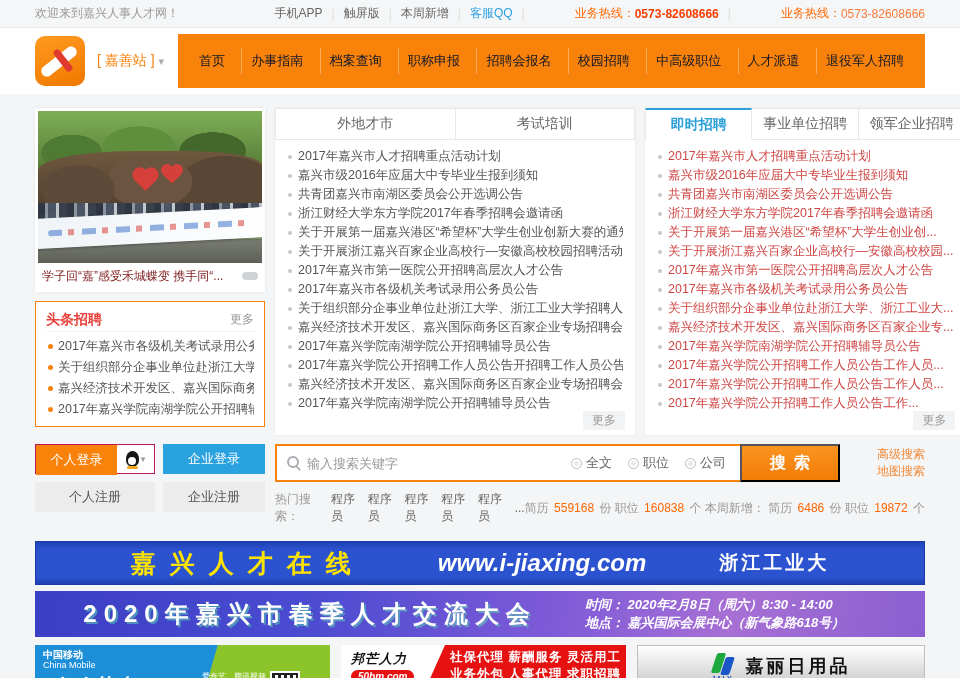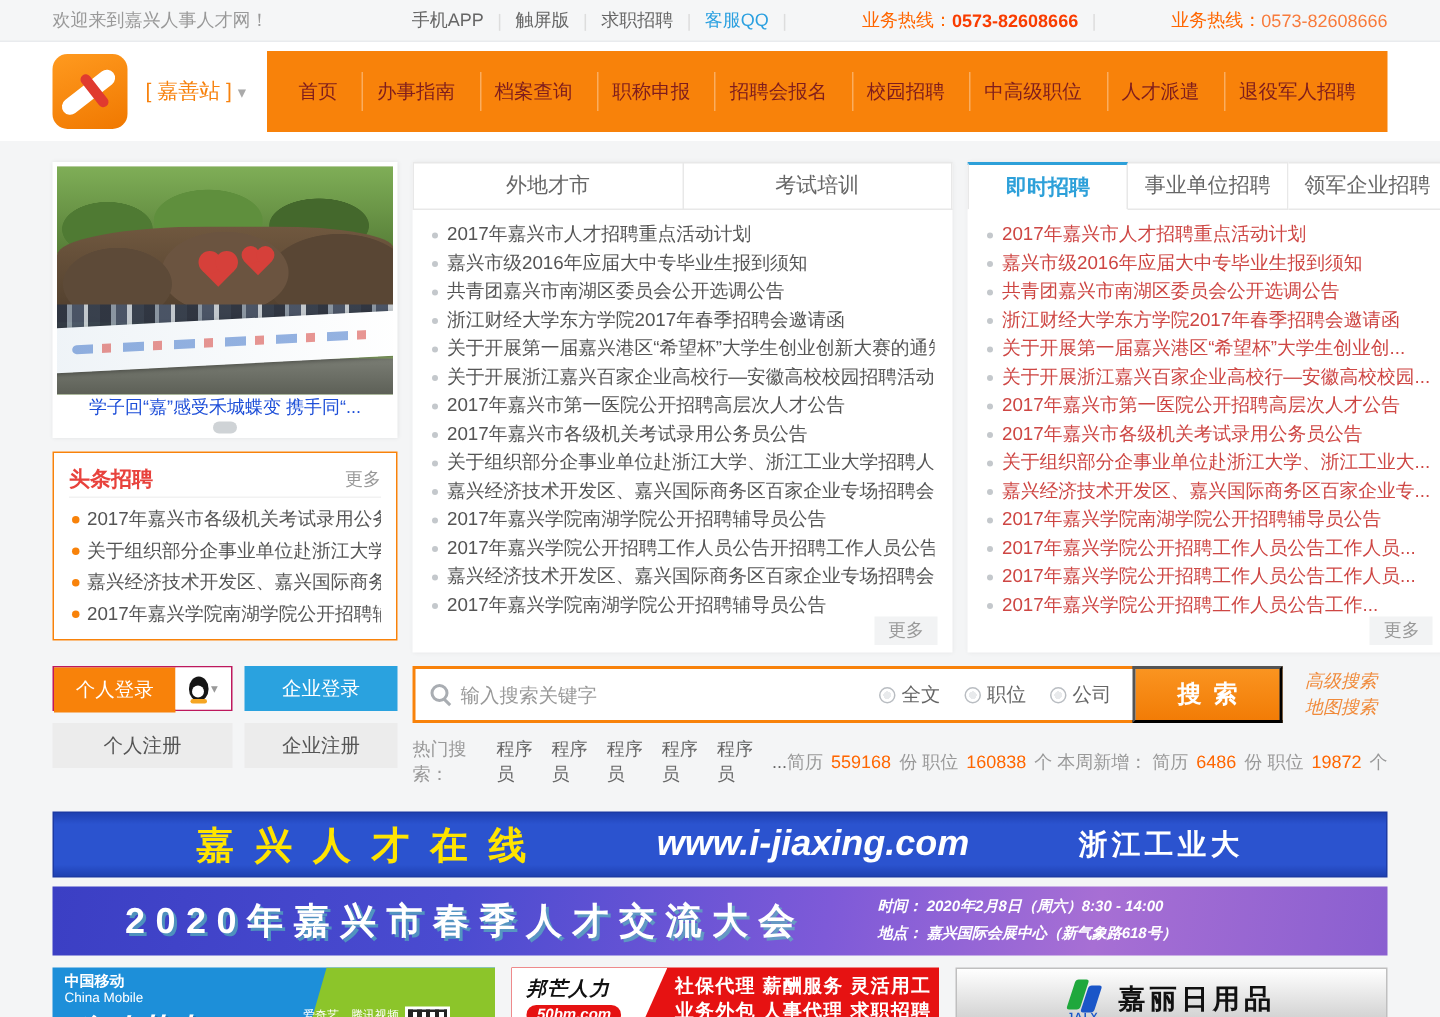--- a/index.html
+++ b/index.html
@@ -23,21 +23,21 @@
   .header .inner { display:flex; align-items:center; height:100%; }
   .logo-mark { width:50px; height:50px; background:linear-gradient(160deg,#ff9a1f,#f07800); border-radius:10px; position:relative; overflow:hidden; flex:none; cursor:pointer; }
   .logo-mark::before { content:""; position:absolute; width:42px; height:11px; background:#fff; border-radius:12px; transform:rotate(-38deg); left:3px; top:20px; }
   .logo-mark::after { content:""; position:absolute; width:26px; height:7px; background:#e03a2f; border-radius:8px; transform:rotate(52deg); left:15px; top:21px; }
   .logo-text { margin-left:10px; }
   .site-name { font-size:23px; font-weight:bold; color:#f7820e; letter-spacing:2px; line-height:26px; }
   .site-url { font-size:11px; font-weight:bold; color:#f7820e; font-style:italic; letter-spacing:1px; }
   .station { margin-left:12px; font-size:14px; color:#f7820e; cursor:pointer; white-space:nowrap; }
   .station .chev { color:#aaa; font-size:11px; }
   .mainnav { margin-left:14px; flex:1; background:#f8820a; height:54px; display:flex; align-items:center; justify-content:space-between; padding:0 12px; }
-  .mainnav .navitem { color:#7f1d1d; font-size:13px; padding:4px 9px; white-space:nowrap; cursor:pointer; }
+  .mainnav .navitem { color:#0f172a; font-size:13px; padding:4px 9px; white-space:nowrap; cursor:pointer; }
   .mainnav .navitem + .navitem { border-left:1px solid rgba(255,255,255,.35); }
 
   
   .main-row { display:flex; gap:10px; margin-top:14px; align-items:flex-start; }
   .col-left { width:230px; flex:none; }
   .col-mid { width:360px; flex:none; }
   .col-right { flex:1; }
 
   
   .carousel-card { background:#fff; padding:3px; box-shadow:0 0 3px rgba(0,0,0,.08); }
@@ -61,21 +61,21 @@
   .heart.h1 { left:100px; top:62px; } .heart.h2 { left:128px; top:58px; width:12px; height:12px; }
   .heart.h2::before,.heart.h2::after{ width:12px;height:12px; } .heart.h2::before{left:-7px;} .heart.h2::after{top:-7px;}
   .photo-crowd { position:absolute; left:0; right:0; top:92px; height:34px; z-index:4; opacity:.95;
     background:repeating-linear-gradient(90deg,#2e3542 0 7px,#8d99a6 7px 10px,#4a5568 10px 18px,#c7ced4 18px 21px,#37404e 21px 29px); }
   .photo-bannerband { position:absolute; left:-8px; right:-8px; top:102px; height:30px; z-index:5;
     background:linear-gradient(90deg,#eef3f7,#ffffff); transform:rotate(-3deg); box-shadow:0 1px 3px rgba(0,0,0,.35); }
   .photo-bannerband::before { content:""; position:absolute; left:18px; right:18px; top:12px; height:6px; border-radius:3px; opacity:.55;
     background:repeating-linear-gradient(90deg,#3f74c9 0 14px,transparent 14px 20px,#d6403a 20px 26px,transparent 26px 34px); }
   .photo-ground { position:absolute; bottom:0; left:0; right:0; height:24px; z-index:2;
     background:linear-gradient(180deg,#7a7d74,#5d6057); }
-  .carousel-caption { height:26px; display:flex; align-items:center; font-size:12px; color:#1d4ed8; padding:0 4px;flex-direction:column; }
+  .carousel-caption { height:26px; display:flex; align-items:center; font-size:12px; color:#7f1d1d; padding:0 4px; }
   .carousel-caption .cap { flex:1; white-space:nowrap; overflow:hidden; cursor:pointer; }
   .carousel-ind { width:16px; height:8px; background:#cfd3d6; border-radius:4px; flex:none; cursor:pointer; }
 
   
   .headline-card { margin-top:9px; background:#fff; border:1px solid #f8820a; padding:6px 10px 6px; }
   .headline-head { display:flex; align-items:center; height:24px; border-bottom:1px solid #f2f2f2; }
   .headline-title { color:#e8423c; font-weight:bold; font-size:14px; flex:1; }
   .more-link { color:#999; font-size:12px; cursor:pointer; }
   .headline-list { padding-top:4px; }
   .headline-list li { list-style:none; line-height:21px; font-size:12.5px; color:#555; white-space:nowrap; overflow:hidden; position:relative; padding-left:12px; cursor:pointer; }
@@ -117,41 +117,41 @@
   .search-bar { flex:1; height:38px; border:2px solid #f8820a; background:#fff; display:flex; align-items:center; }
   .mag { width:14px; height:14px; position:relative; margin:0 6px 0 10px; flex:none; }
   .mag::before { content:""; position:absolute; width:8px; height:8px; border:2px solid #a9adb2; border-radius:50%; left:0; top:0; }
   .mag::after { content:""; position:absolute; width:6px; height:2px; background:#a9adb2; transform:rotate(45deg); left:8px; top:10.5px; }
   .search-input { flex:1; border:none; outline:none; font-size:13px; color:#333; height:100%; font-family:inherit; }
   .search-input::placeholder { color:#999; }
   .scopes { display:flex; align-items:center; gap:16px; margin-right:14px; }
   .scope { display:flex; align-items:center; gap:4px; font-size:13px; color:#666; cursor:pointer; white-space:nowrap; }
   .radio { width:11px; height:11px; border-radius:50%; border:1px solid #b9bdc2; background:radial-gradient(circle at 50% 50%, #e8eaec 0 40%, #fff 41%); }
   .btn-search { width:100px; height:38px; margin:-2px -2px -2px 0; background:linear-gradient(180deg,#fa9420,#f27c06); color:#fff; font-size:16px; font-weight:bold; letter-spacing:8px; padding-left:8px; }
-  .search-side { width:62px; flex:none; margin-left:8px; font-size:12px; color:#f08a3a; line-height:17px; text-align:center; padding-top:2px;font-style:italic; }
+  .search-side { width:62px; flex:none; margin-left:23px; font-size:12px; color:#f08a3a; line-height:17px; text-align:right; padding-top:2px; }
   .search-side div { cursor:pointer; }
 
   .hot-row { display:flex; align-items:center; margin-top:9px; font-size:12px; }
   .hot-label { color:#999; }
   .hot-term { color:#666; margin-left:8px; cursor:pointer; }
   .hot-row .spacer { flex:1; }
   .stats { color:#999; white-space:nowrap; }
   .stats b { color:#f60; font-weight:normal; margin:0 2px; }
 
   
   .banner1 { margin-top:16px; height:44px; background:linear-gradient(180deg,#1f41b2 0,#2b53cf 18%,#2b53cf 82%,#1f41b2 100%);
     border:1px solid #1c3aa4; display:flex; align-items:center; justify-content:center; gap:73px; cursor:pointer; }
   .banner1-title { color:#ffe400; font-size:25px; font-weight:bold; letter-spacing:14px; white-space:nowrap; }
   .banner1-url { color:#fff; font-size:24px; font-weight:bold; font-style:italic; white-space:nowrap; }
   .banner1-cta { color:#fff; font-size:19px; font-weight:bold; letter-spacing:3px; white-space:nowrap; }
   .banner2 { margin-top:6px; height:46px; display:flex; align-items:center; cursor:pointer;
     background:linear-gradient(100deg,#3b3fc4 0%,#4a4bd0 30%,#7e5ad8 58%,#a76fd4 78%,#8a5fd0 100%); }
   .banner2-title { flex:1; text-align:center; color:#fff; font-size:24px; font-weight:bold; letter-spacing:7px; white-space:nowrap;
     text-shadow:2px 2px 0 rgba(90,210,180,.55); }
-  .banner2-info { width:340px; flex:none; color:#fff; font-size:10px; font-style:italic; font-weight:bold; line-height:18px; padding-right:14px; white-space:nowrap; }
+  .banner2-info { width:340px; flex:none; color:#fff; font-size:13px; font-style:italic; font-weight:bold; line-height:18px; padding-right:14px; white-space:nowrap; }
 
   
   .ads-row { display:flex; gap:11px; margin-top:8px; height:62px; align-items:stretch; }
   .ad-col { display:flex; flex-direction:column; gap:6px; }
   .ad1 { width:295px; flex:none; position:relative; overflow:hidden; background:#1d8fd9; cursor:pointer; height:62px; }
   .ad1-green { position:absolute; right:-26px; top:0; bottom:-20px; width:150px; background:#8cc52a; transform:skewX(-16deg); }
   .ad1-brand { position:absolute; left:8px; top:5px; color:#fff; font-size:9px; line-height:10px; }
   .ad1-brand .cn { font-weight:bold; font-size:10px; }
   .ad1-title { position:absolute; left:10px; top:28px; color:#fff; font-size:21px; font-weight:bold; font-style:italic; letter-spacing:2px;
     text-shadow:1.5px 1.5px 0 #0e5fa0; white-space:nowrap; }
@@ -177,21 +177,21 @@
 <body>
 
 <div class="topbar">
   <div class="inner">
     <span>欢迎来到嘉兴人事人才网！</span>
     <span class="spacer"></span>
     <span class="tlink">手机APP</span>
     <span class="sep">|</span>
     <span class="tlink">触屏版</span>
     <span class="sep">|</span>
-    <span class="tlink">求职招聘</span>
+    <span class="tlink">本周新增</span>
     <span class="sep">|</span>
     <span class="tlink qq">客服QQ</span>
     <span class="sep">|</span>
     <span class="hotline-label">业务热线：</span>
     <span class="hotline-num1">0573-82608666</span>
     <span class="sep">|</span>
     <span class="hotline-label">业务热线：</span>
     <span class="hotline-num2">0573-82608666</span>
   </div>
 </div>

